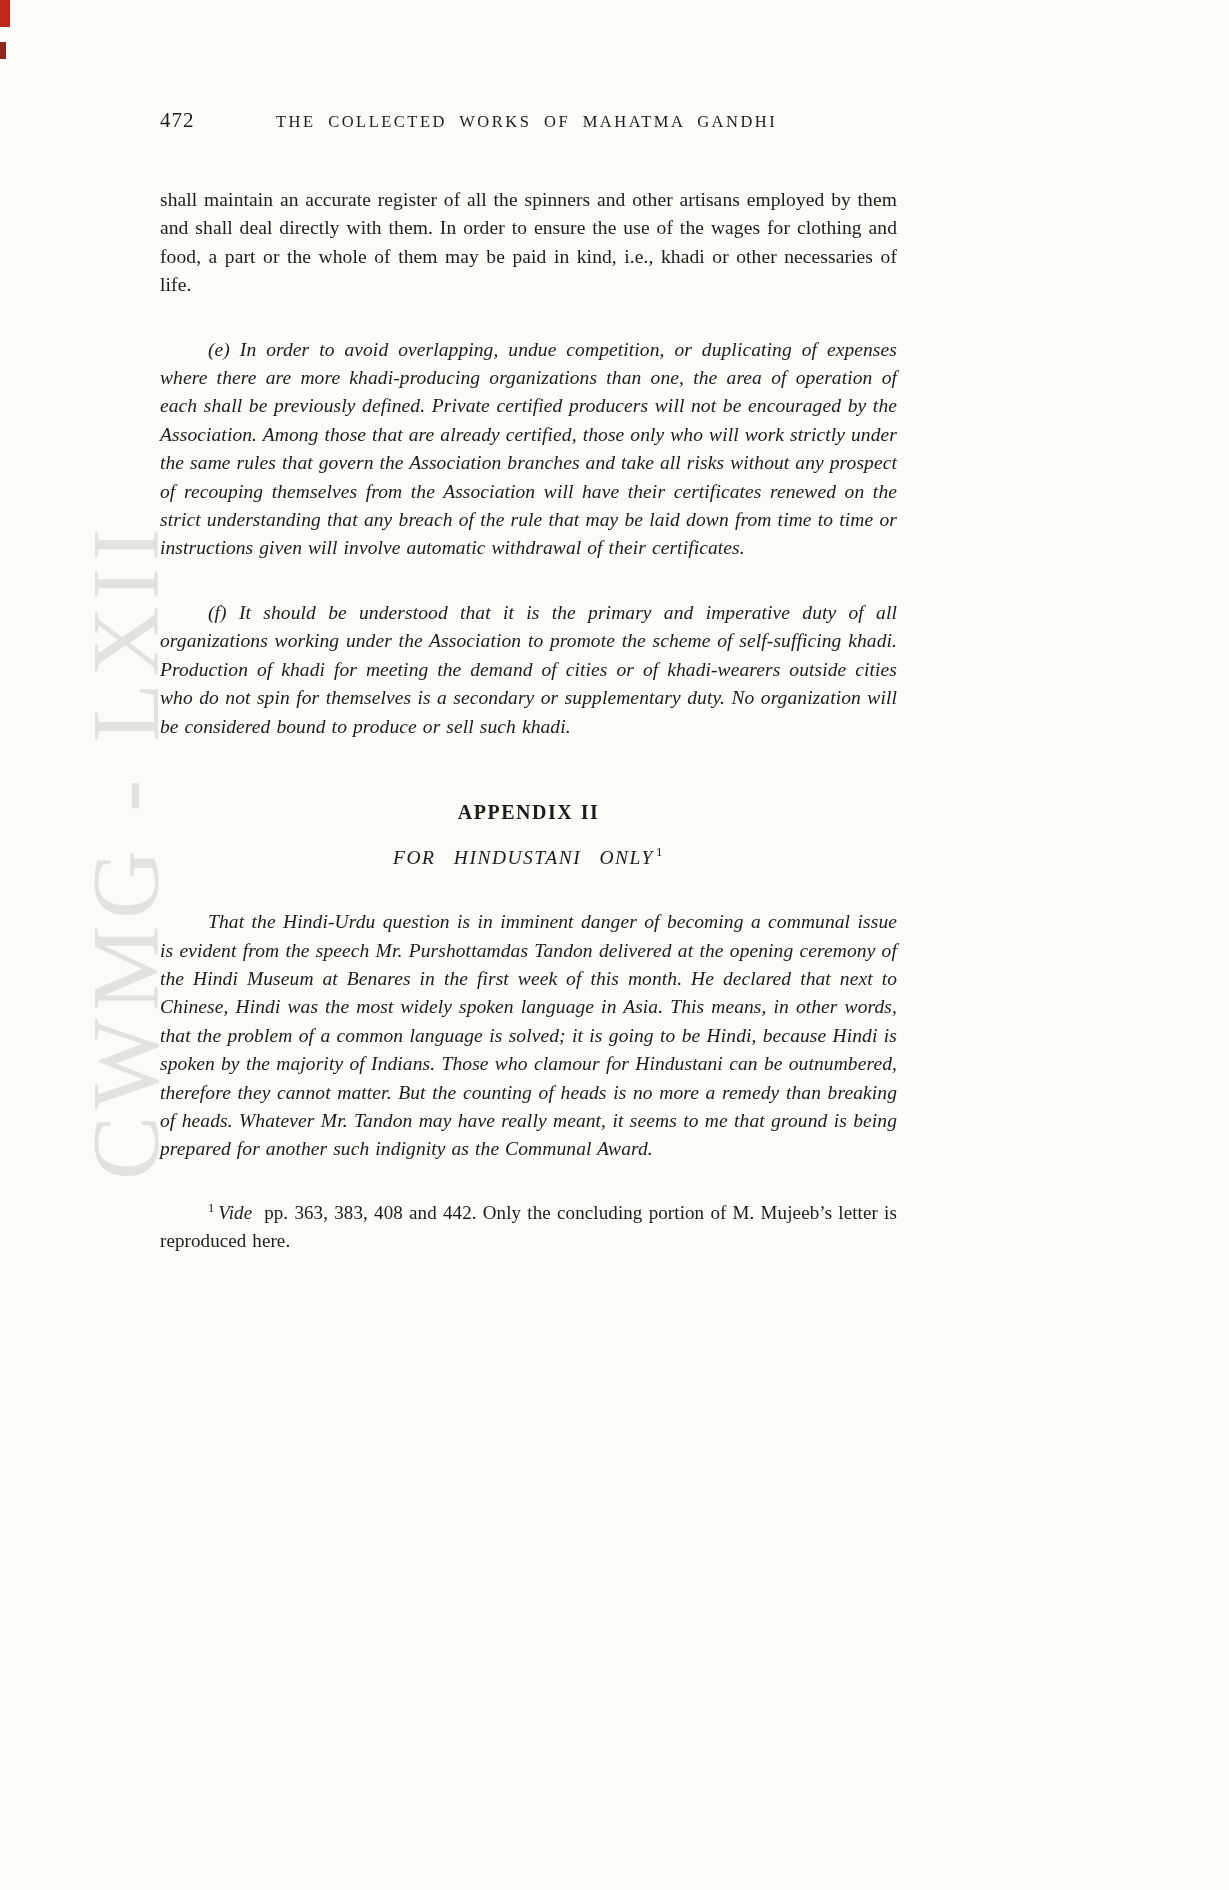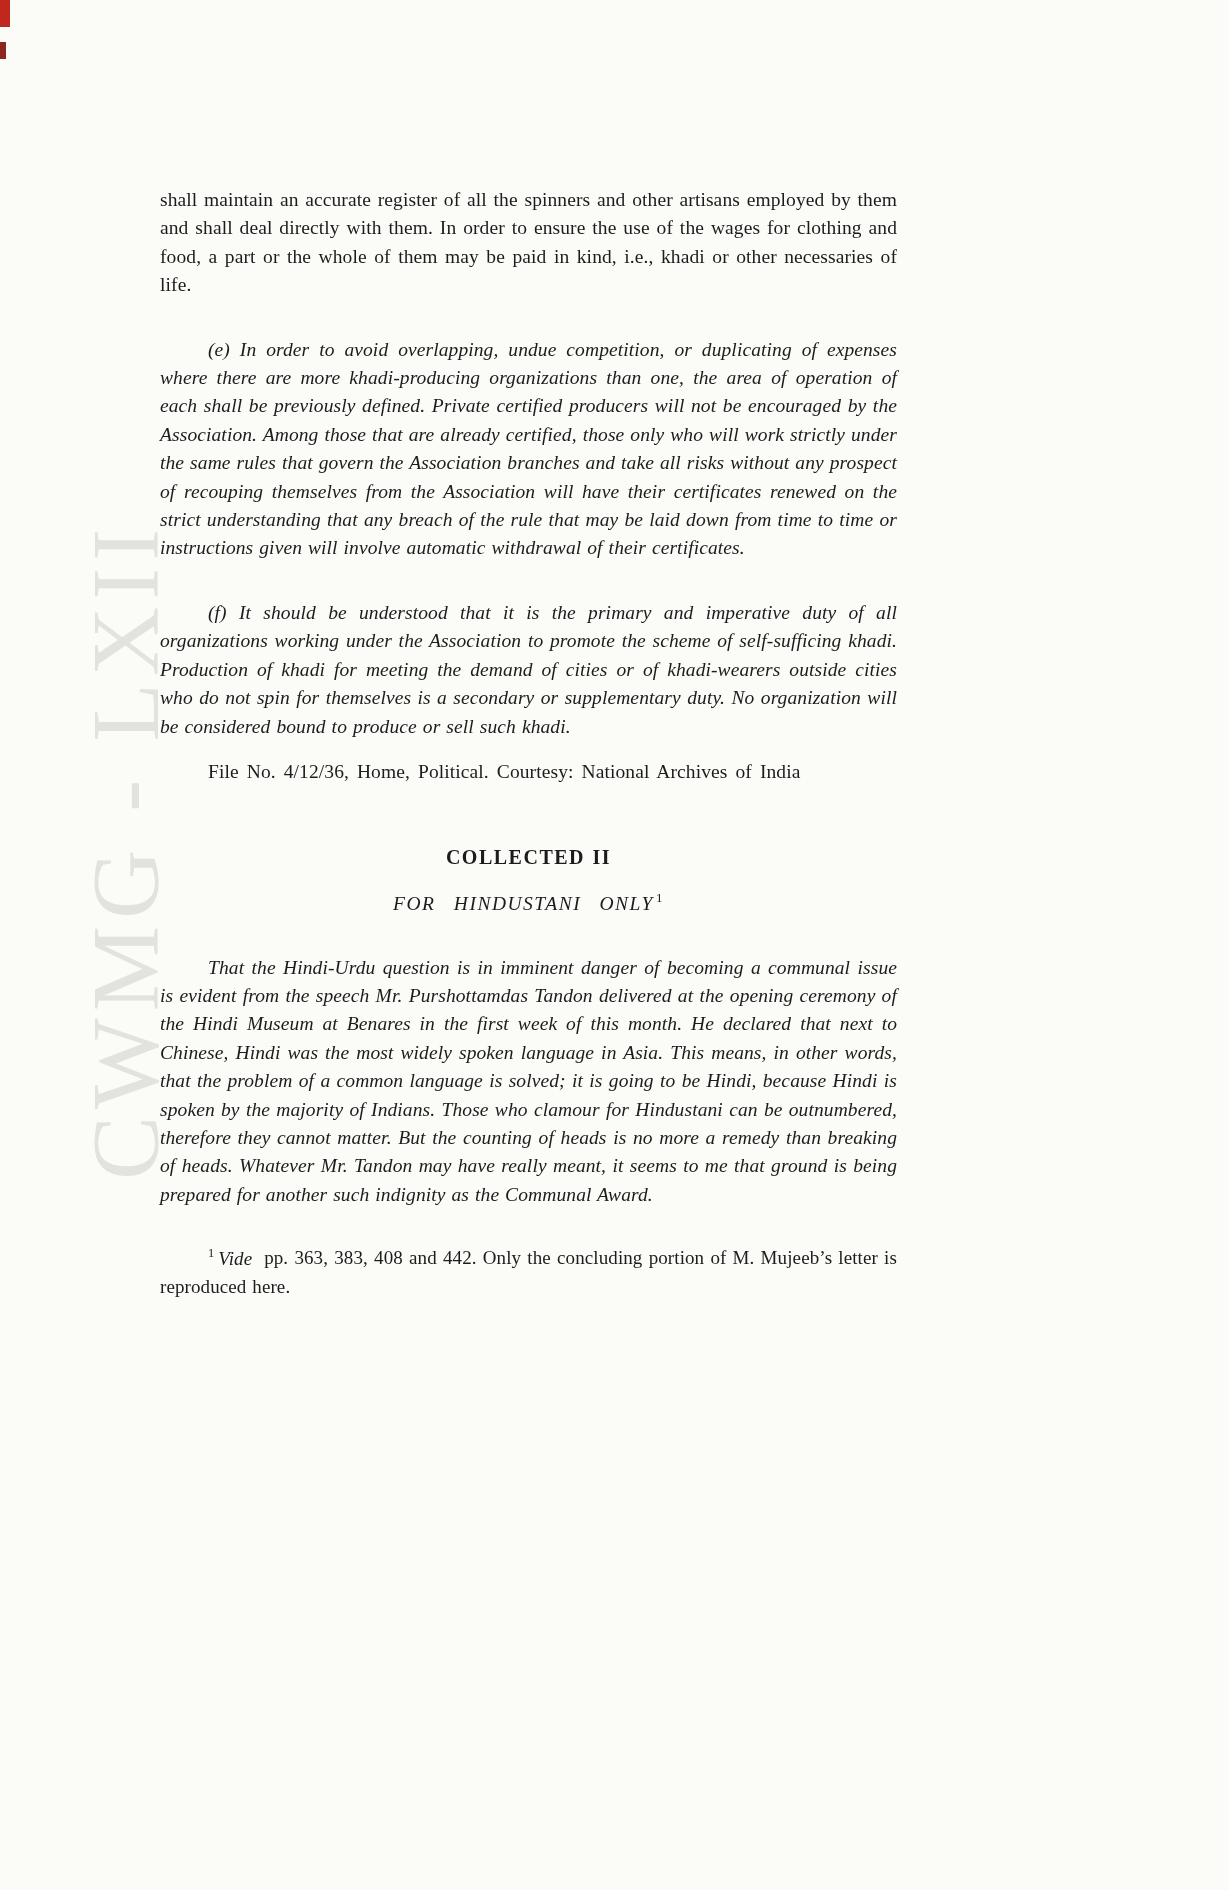--- a/index.html
+++ b/index.html
@@ -138,32 +138,35 @@
 </head>
 <body>
 
 <div class="page">
 
   <div class="red-mark-1"></div>
   <div class="red-mark-2"></div>
 
   <div class="watermark">CWMG - LXII</div>
 
+  <header class="page-header">
+    <span class="page-number">472</span>
+    <span class="running-title">THE COLLECTED WORKS OF MAHATMA GANDHI</span>
+  </header>
 
   <main class="content">
 
     <p class="para">shall maintain an accurate register of all the spinners and other artisans employed by them and shall deal directly with them. In order to ensure the use of the wages for clothing and food, a part or the whole of them may be paid in kind, i.e., khadi or other necessaries of life.</p>
 
     <p class="para indent">(e) In order to avoid overlapping, undue competition, or duplicating of expenses where there are more khadi-producing organizations than one, the area of operation of each shall be previously defined. Private certified producers will not be encouraged by the Association. Among those that are already certified, those only who will work strictly under the same rules that govern the Association branches and take all risks without any prospect of recouping themselves from the Association will have their certificates renewed on the strict understanding that any breach of the rule that may be laid down from time to time or instructions given will involve automatic withdrawal of their certificates.</p>
 
     <p class="para indent">(f) It should be understood that it is the primary and imperative duty of all organizations working under the Association to promote the scheme of self-sufficing khadi. Production of khadi for meeting the demand of cities or of khadi-wearers outside cities who do not spin for themselves is a secondary or supplementary duty. No organization will be considered bound to produce or sell such khadi.</p>
 
-    <p class="source-line">File No. 4/12/36, Home, Political.  Courtesy: National Archives of India</p>
 
-    <h2 class="appendix-heading">COLLECTED II</h2>
+    <h2 class="appendix-heading">APPENDIX II</h2>
 
     <div class="appendix-sub">
       <em>FOR HINDUSTANI ONLY</em><sup>1</sup>
     </div>
 
     <div class="appendix-body">
       <p class="para indent">That the Hindi-Urdu question is in imminent danger of becoming a communal issue is evident from the speech Mr. Purshottamdas Tandon delivered at the opening ceremony of the Hindi Museum at Benares in the first week of this month. He declared that next to Chinese, Hindi was the most widely spoken language in Asia. This means, in other words, that the problem of a common language is solved; it is going to be Hindi, because Hindi is spoken by the majority of Indians. Those who clamour for Hindustani can be outnumbered, therefore they cannot matter. But the counting of heads is no more a remedy than breaking of heads. Whatever Mr. Tandon may have really meant, it seems to me that ground is being prepared for another such indignity as the Communal Award.</p>
 
     </div>
 

